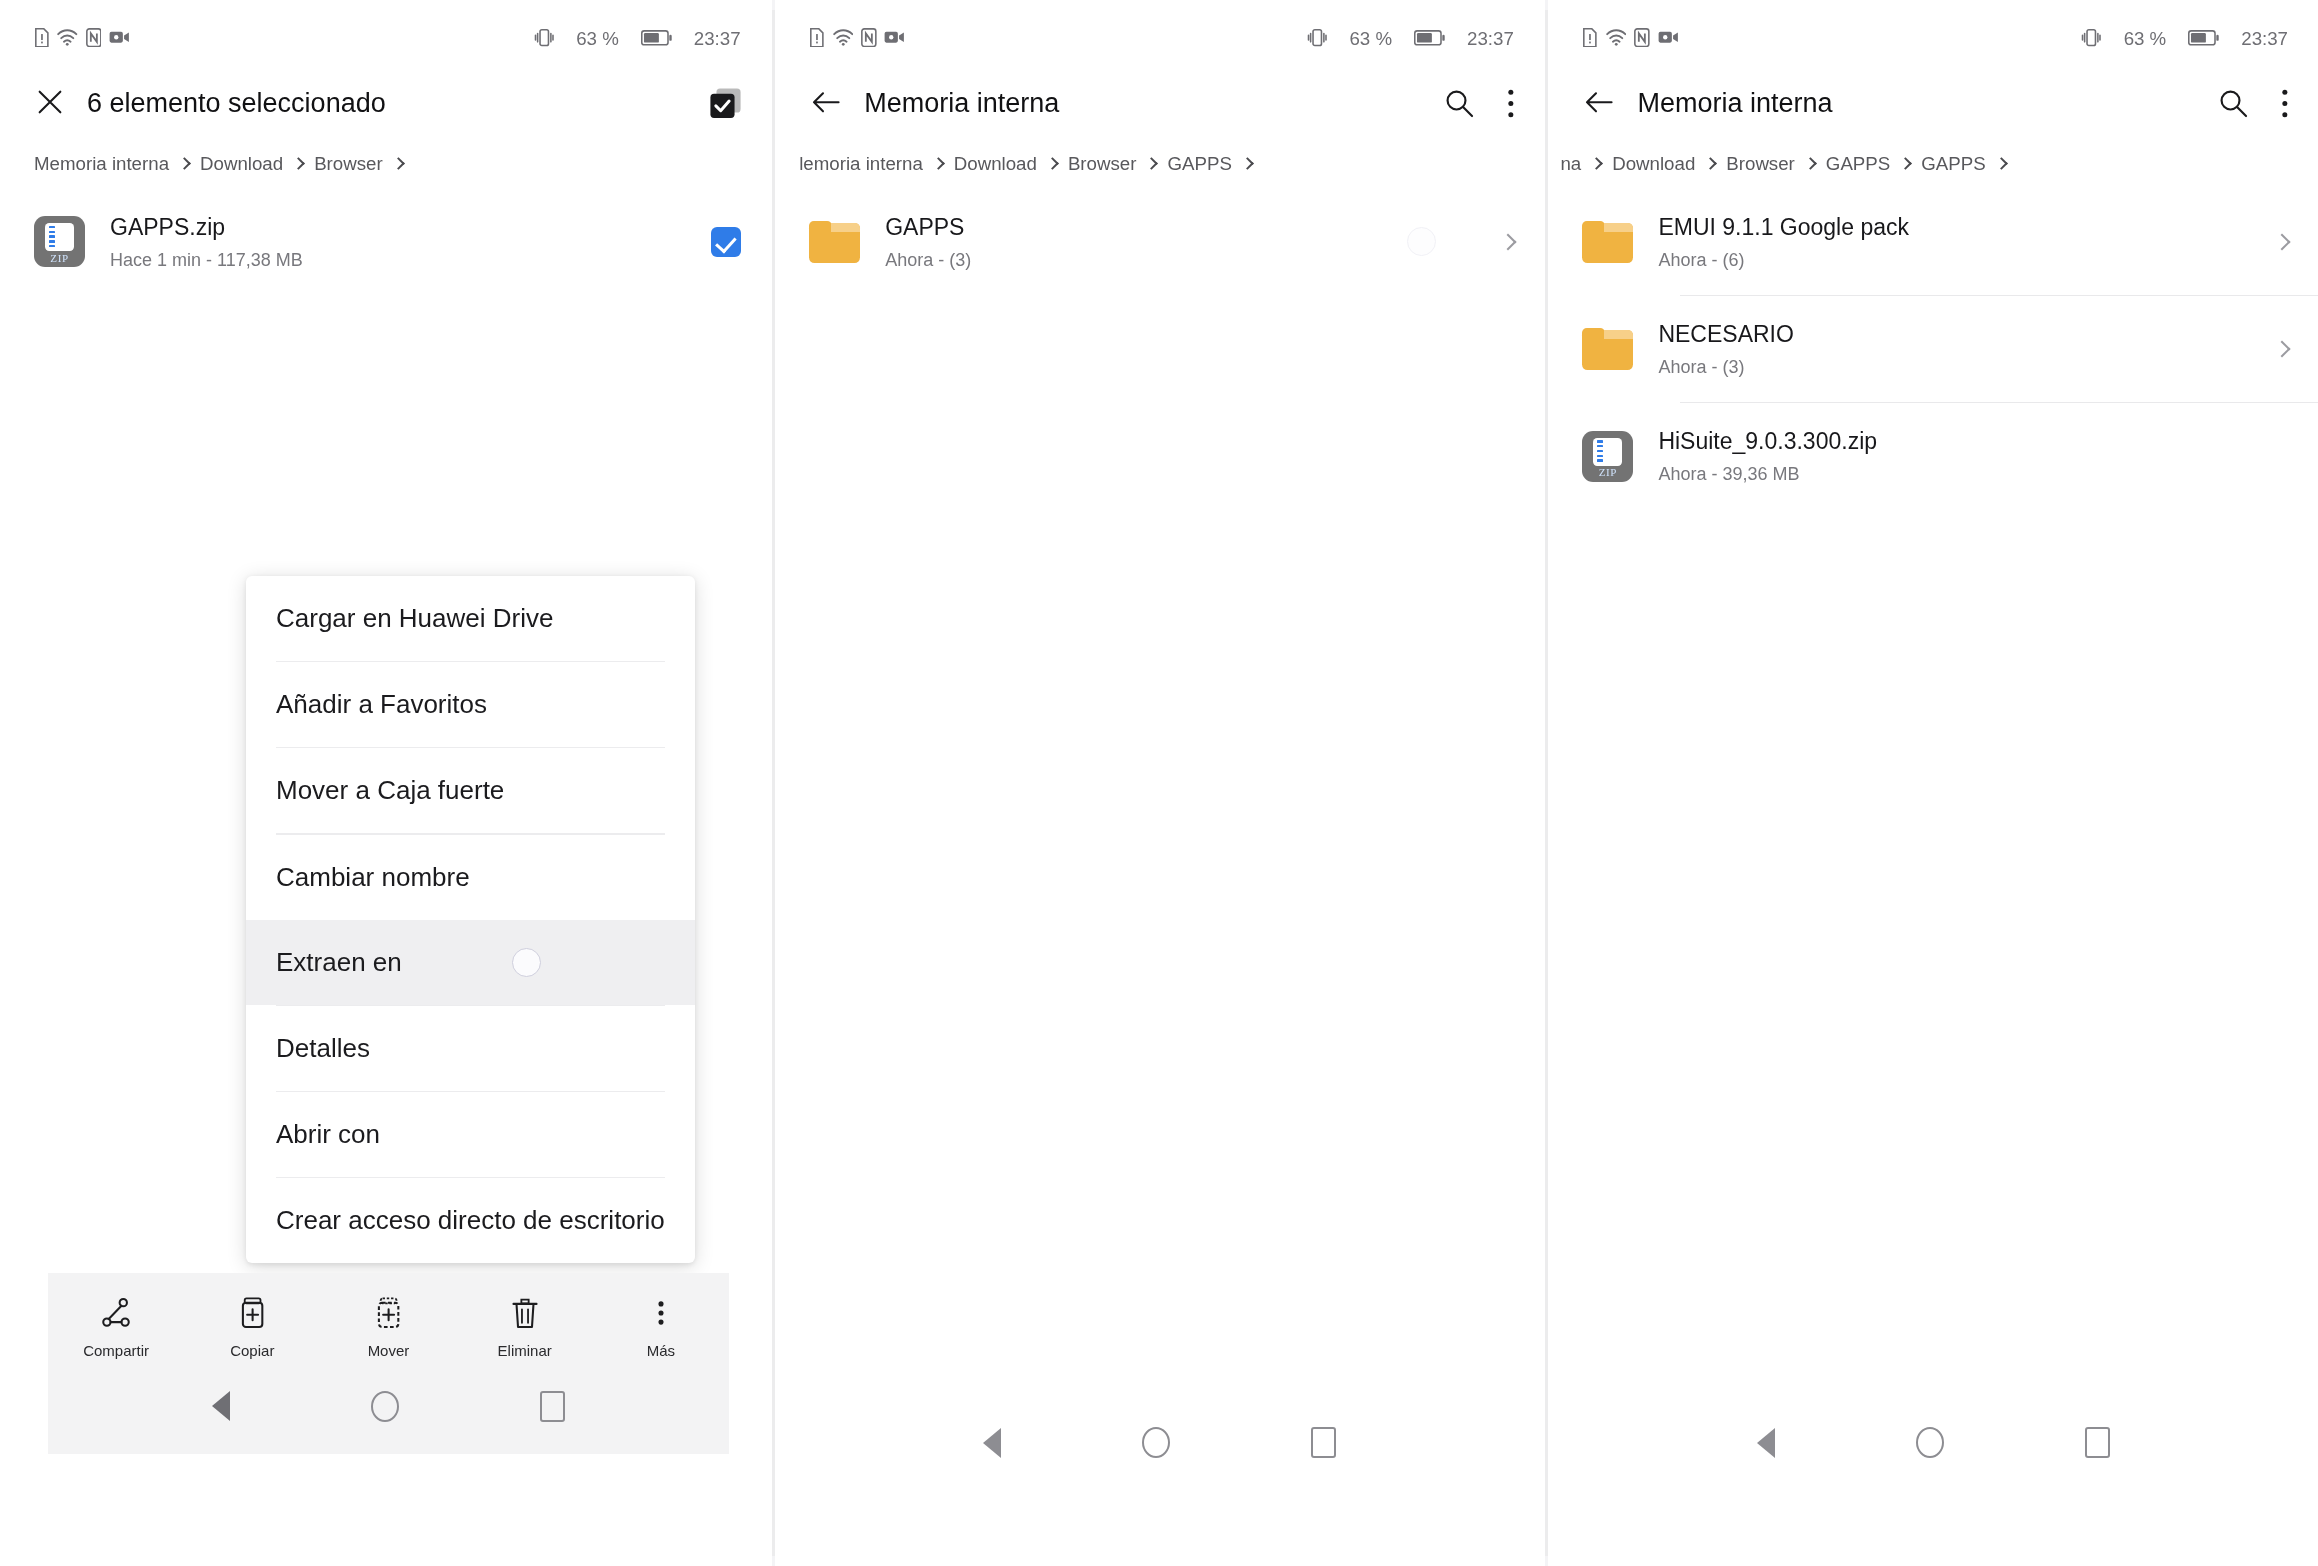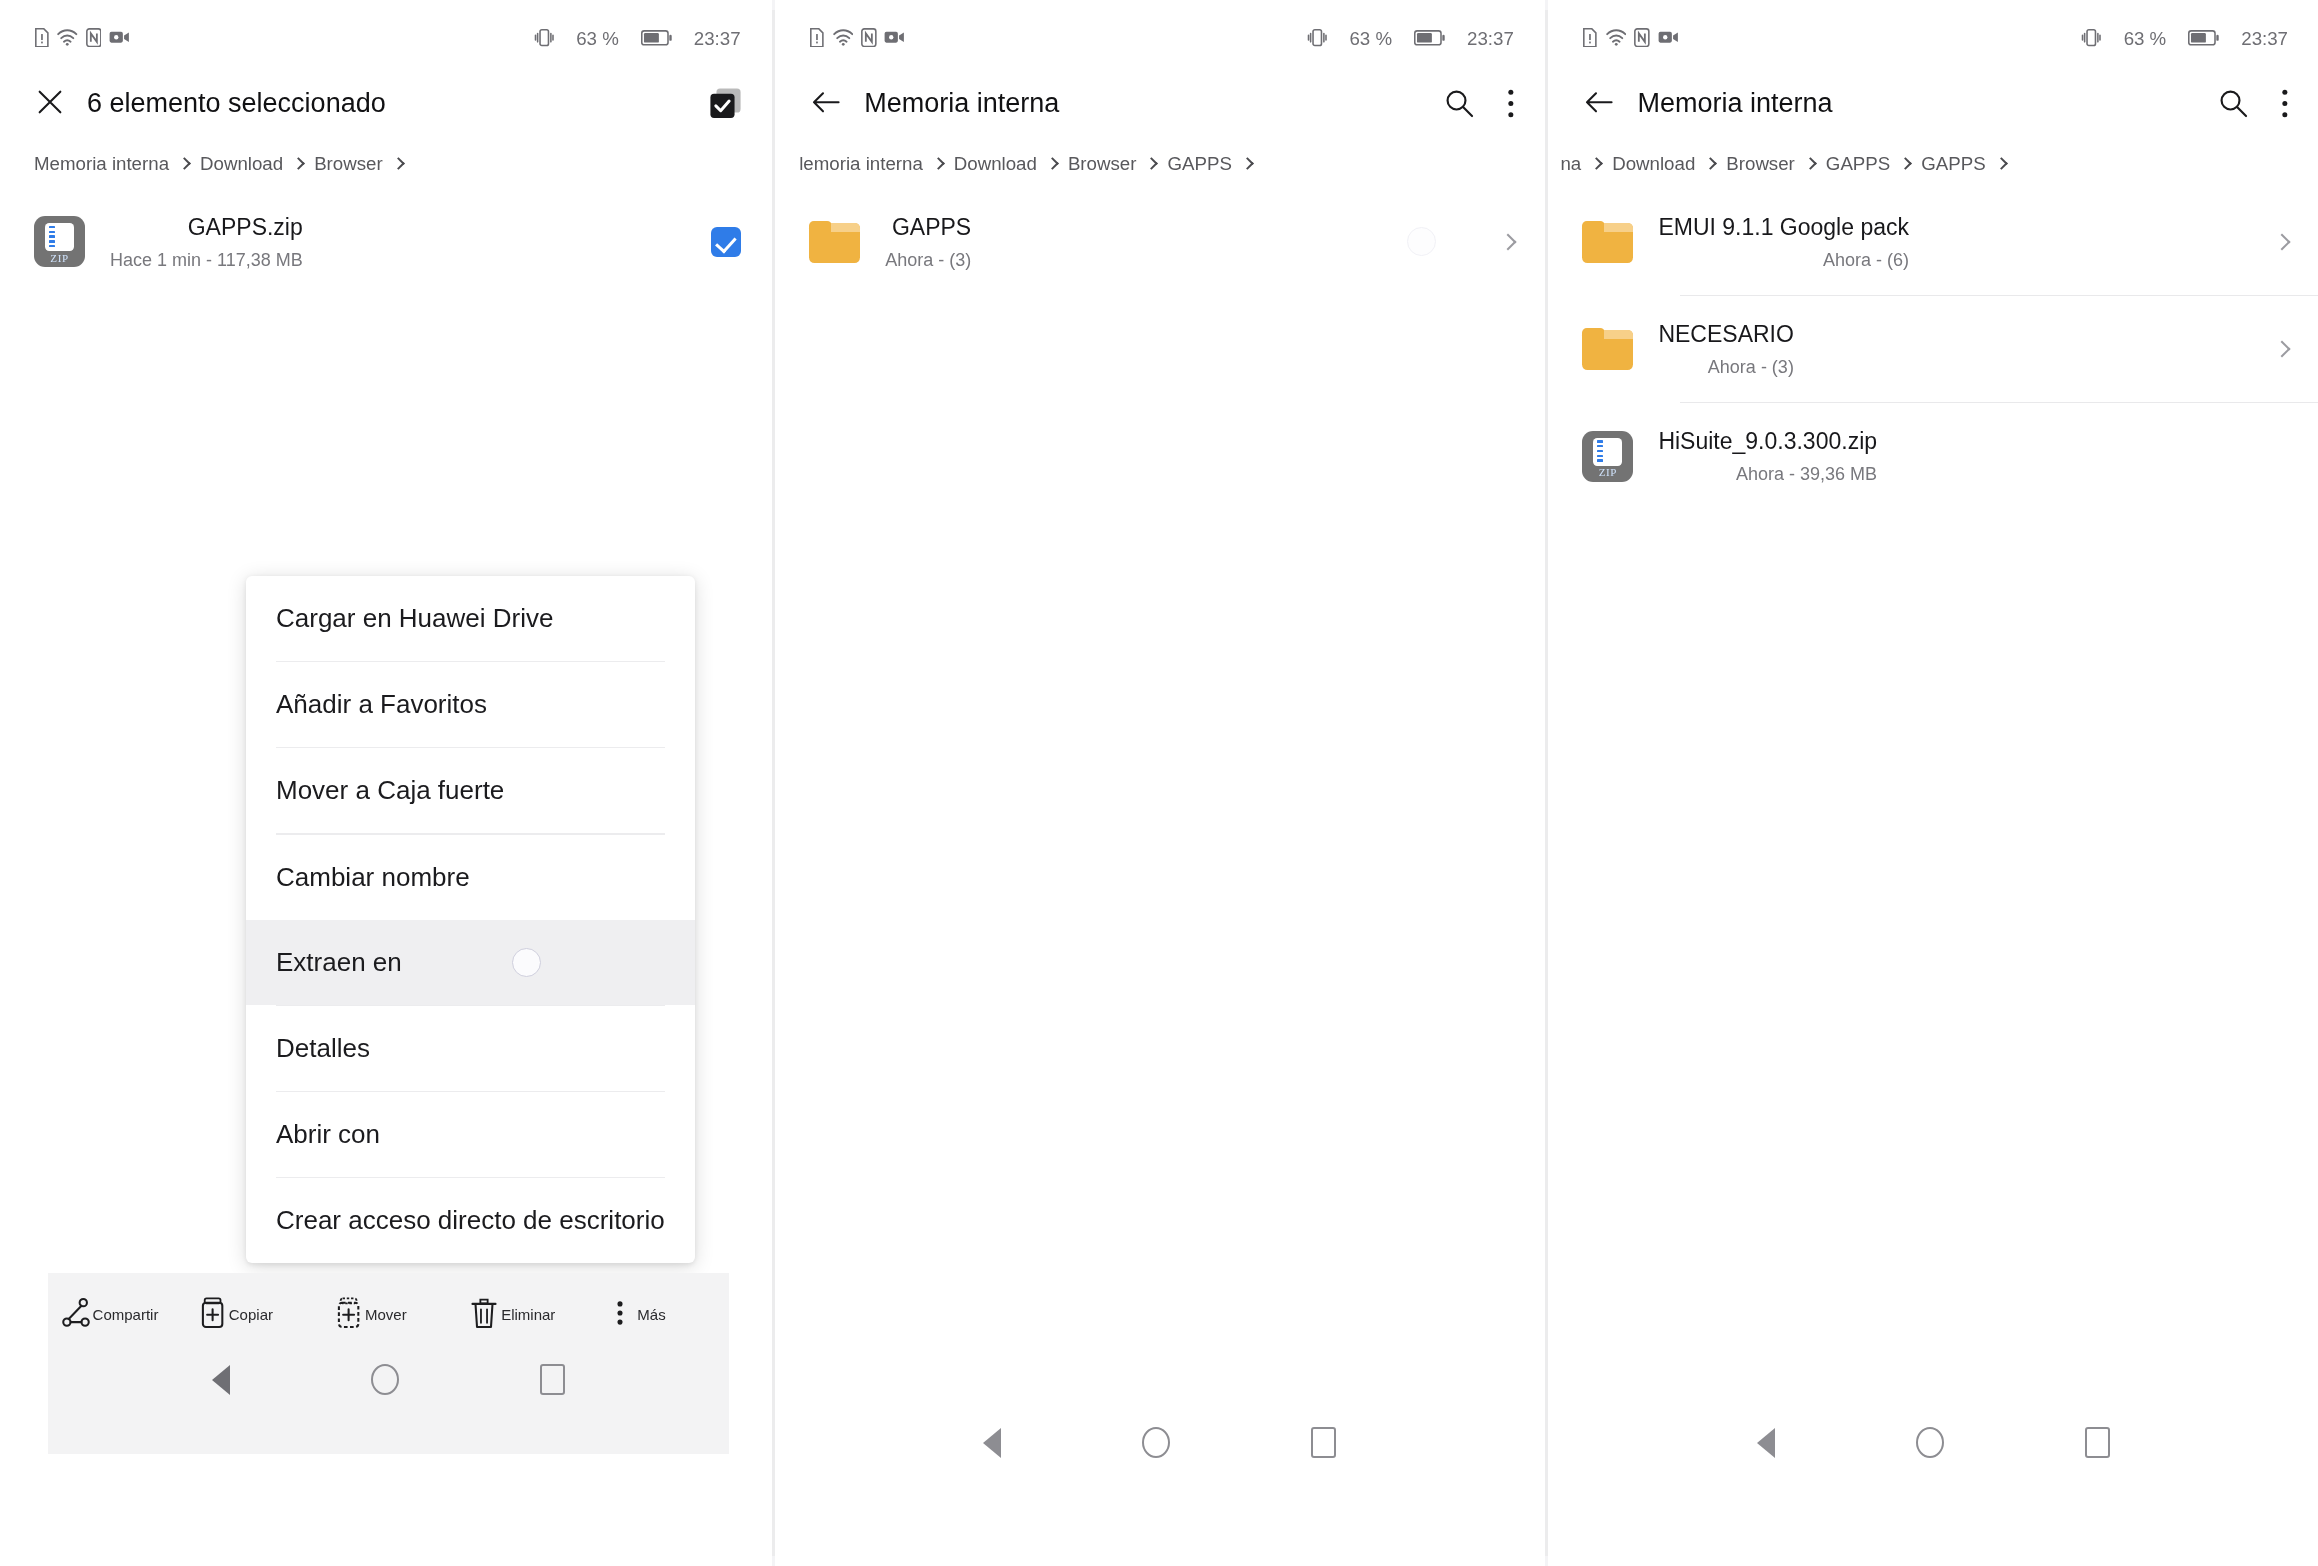--- a/index.html
+++ b/index.html
@@ -86,21 +86,21 @@
   }
 
   
   .list { padding: 0; }
   .row {
     position: relative;
     display: flex; align-items: center;
     height: 106px;
     padding: 0 31px 0 34px;
   }
-  .row .texts { margin-left: 25px; display: flex; flex-direction: column; justify-content: center; align-items: flex-end; }
+  .row .texts { margin-left: 25px; display: flex; flex-direction: column; justify-content: center; }
   .row .name { font-size: 23px; color: #18181b; line-height: 1.25; }
   .row .meta { font-size: 18px; color: #78787d; margin-top: 8.5px; }
   .row .tail { margin-left: auto; display: flex; align-items: center; }
   .row-divider {
     height: 1.2px; background: #e9e9eb;
     margin-left: 132px; margin-right: 0px;
   }
 
   
   .folder {
@@ -194,21 +194,21 @@
   
   .actionbar {
     position: absolute; left: 48px; top: 1273px;
     width: 681px; height: 181px;
     background: #f3f3f4;
   }
   .actions {
     display: flex; align-items: flex-start; justify-content: space-around;
     padding-top: 23px;
   }
-  .act { width: 115px; display: flex; flex-direction: row; align-items: flex-start; }
+  .act { width: 115px; display: flex; flex-direction: column; align-items: center; }
   .act .alabel { margin-top: 9.7px; font-size: 15px; color: #2a2a2d; }
 
   
   .navbar {
     display: flex; align-items: center; justify-content: center;
     gap: 141px;
     height: 78px;
     margin-top: 8.5px;
   }
   .navbar.free {

